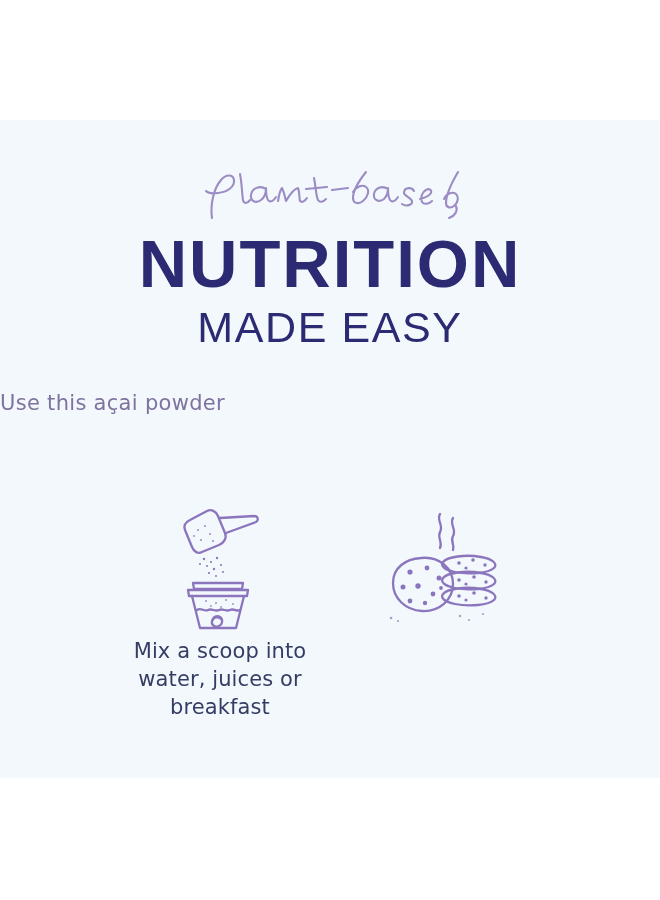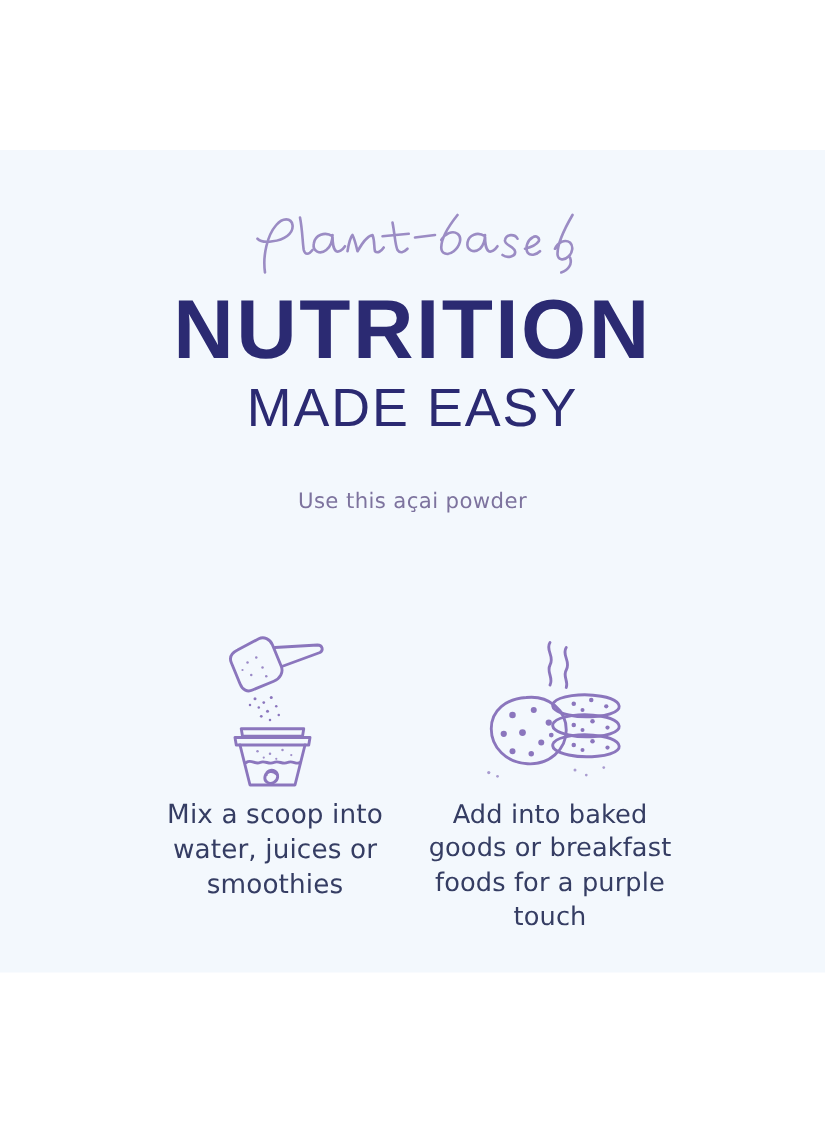--- a/index.html
+++ b/index.html
@@ -69,24 +69,24 @@
     letter-spacing: 1.6px;
     line-height: 1;
   }
 
   
   .use-line {
     position: absolute;
     left: 0;
     top: 272px;
     width: 660px;
-    text-align: center;
+    text-align: left;
     color: #7d739e;
     font-family: "DejaVu Sans", sans-serif;
-    font-size: 17px;
+    font-size: 21px;
     letter-spacing: 0.3px;
     line-height: 1.1;
   }
   
   .ways-line {
     position: absolute;
     left: 0;
     top: 306px;
     width: 660px;
     text-align: center;
@@ -221,21 +221,21 @@
                 <circle cx="76" cy="98" r="1.0"></circle>
                   <circle cx="61" cy="104" r="0.9"></circle>
                 <circle cx="71" cy="105" r="0.9"></circle>
                   <circle cx="83" cy="102" r="0.9"></circle>
               </g>
 
               <path d="M71,117 C68,114 63,115 62,119 C61,123 65,126 69,124 C73,122 73,117 70,115 C67,113 63,115 63,118"></path>
             </g>
           </svg>
         </div>
-        <div class="way-caption">Mix a scoop into water, juices or smoothies</div>
+        <div class="way-caption">Mix a scoop into water, juices or breakfast</div>
       </div>
 
       <div class="way w2">
         <div class="way-icon">
           <svg width="150" height="128" viewBox="0 0 150 128">
             <g fill="none" stroke="#8b76bd" stroke-width="2.3" stroke-linecap="round" stroke-linejoin="round">
 
               <path d="M75,12 C71,18 79,23 75,30 C72,36 78,40 75,46"></path>
               <path d="M88,16 C84,22 92,27 88,34 C85,39 90,43 88,48"></path>
 
@@ -275,19 +275,18 @@
               <g fill="#8b76bd" stroke="none" opacity="0.7">
                 <circle cx="26" cy="116" r="1.3"></circle>
                   <circle cx="33" cy="119" r="1.1"></circle>
                 <circle cx="95" cy="114" r="1.2"></circle>
                   <circle cx="104" cy="118" r="1.1"></circle>
                 <circle cx="118" cy="112" r="1.1"></circle>
               </g>
             </g>
           </svg>
         </div>
-        <div class="way-caption">Add into baked goods or breakfast foods for a purple touch</div>
       </div>
 
 
     </div>
   </div>
 </div>
 
 </body></html>

